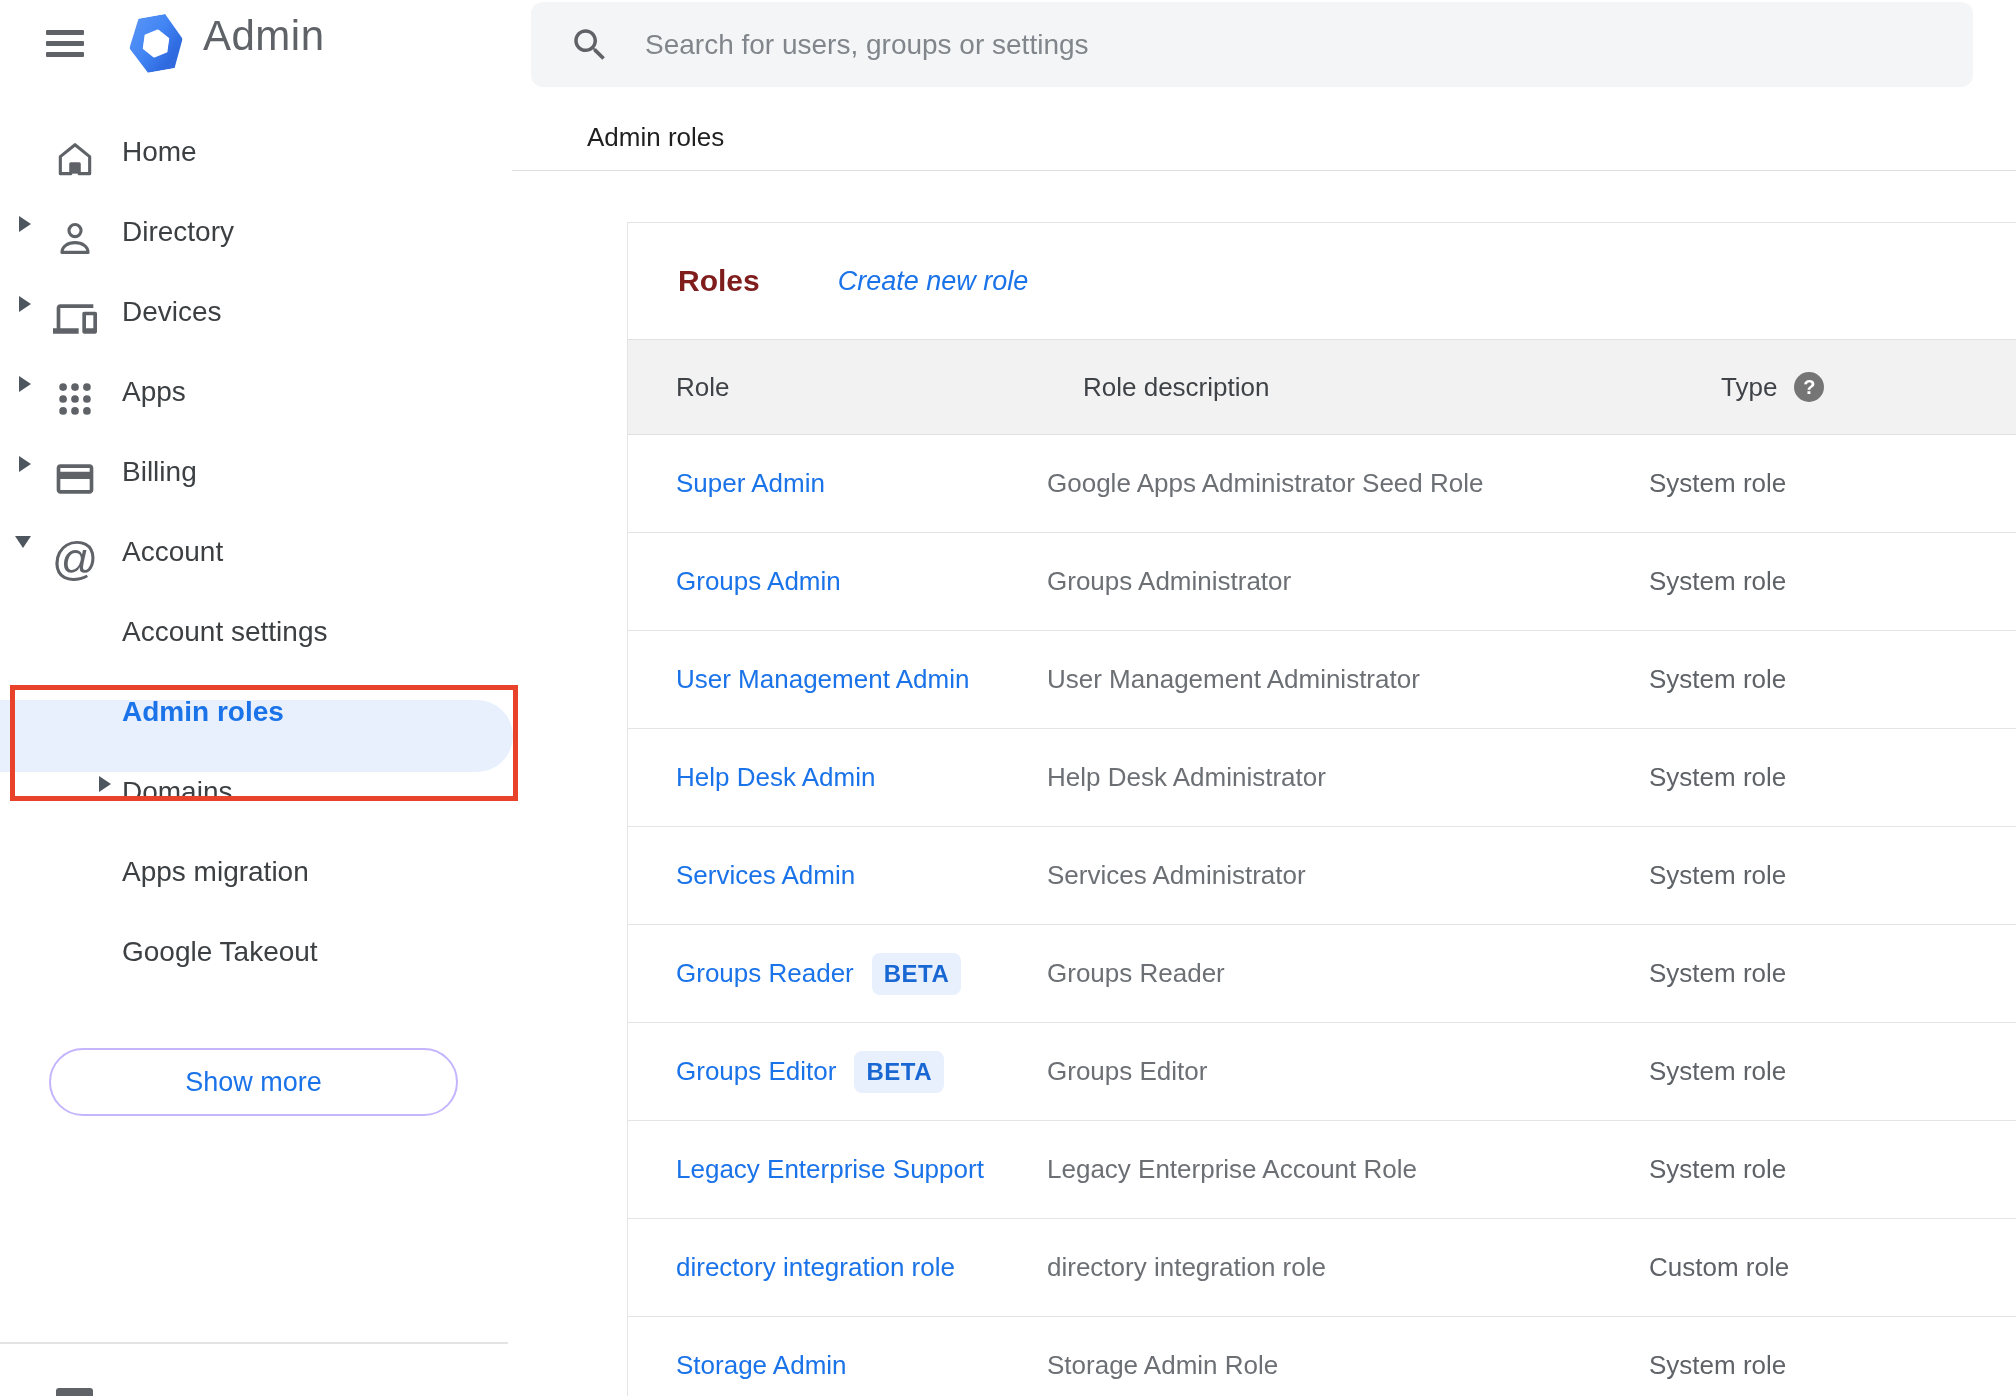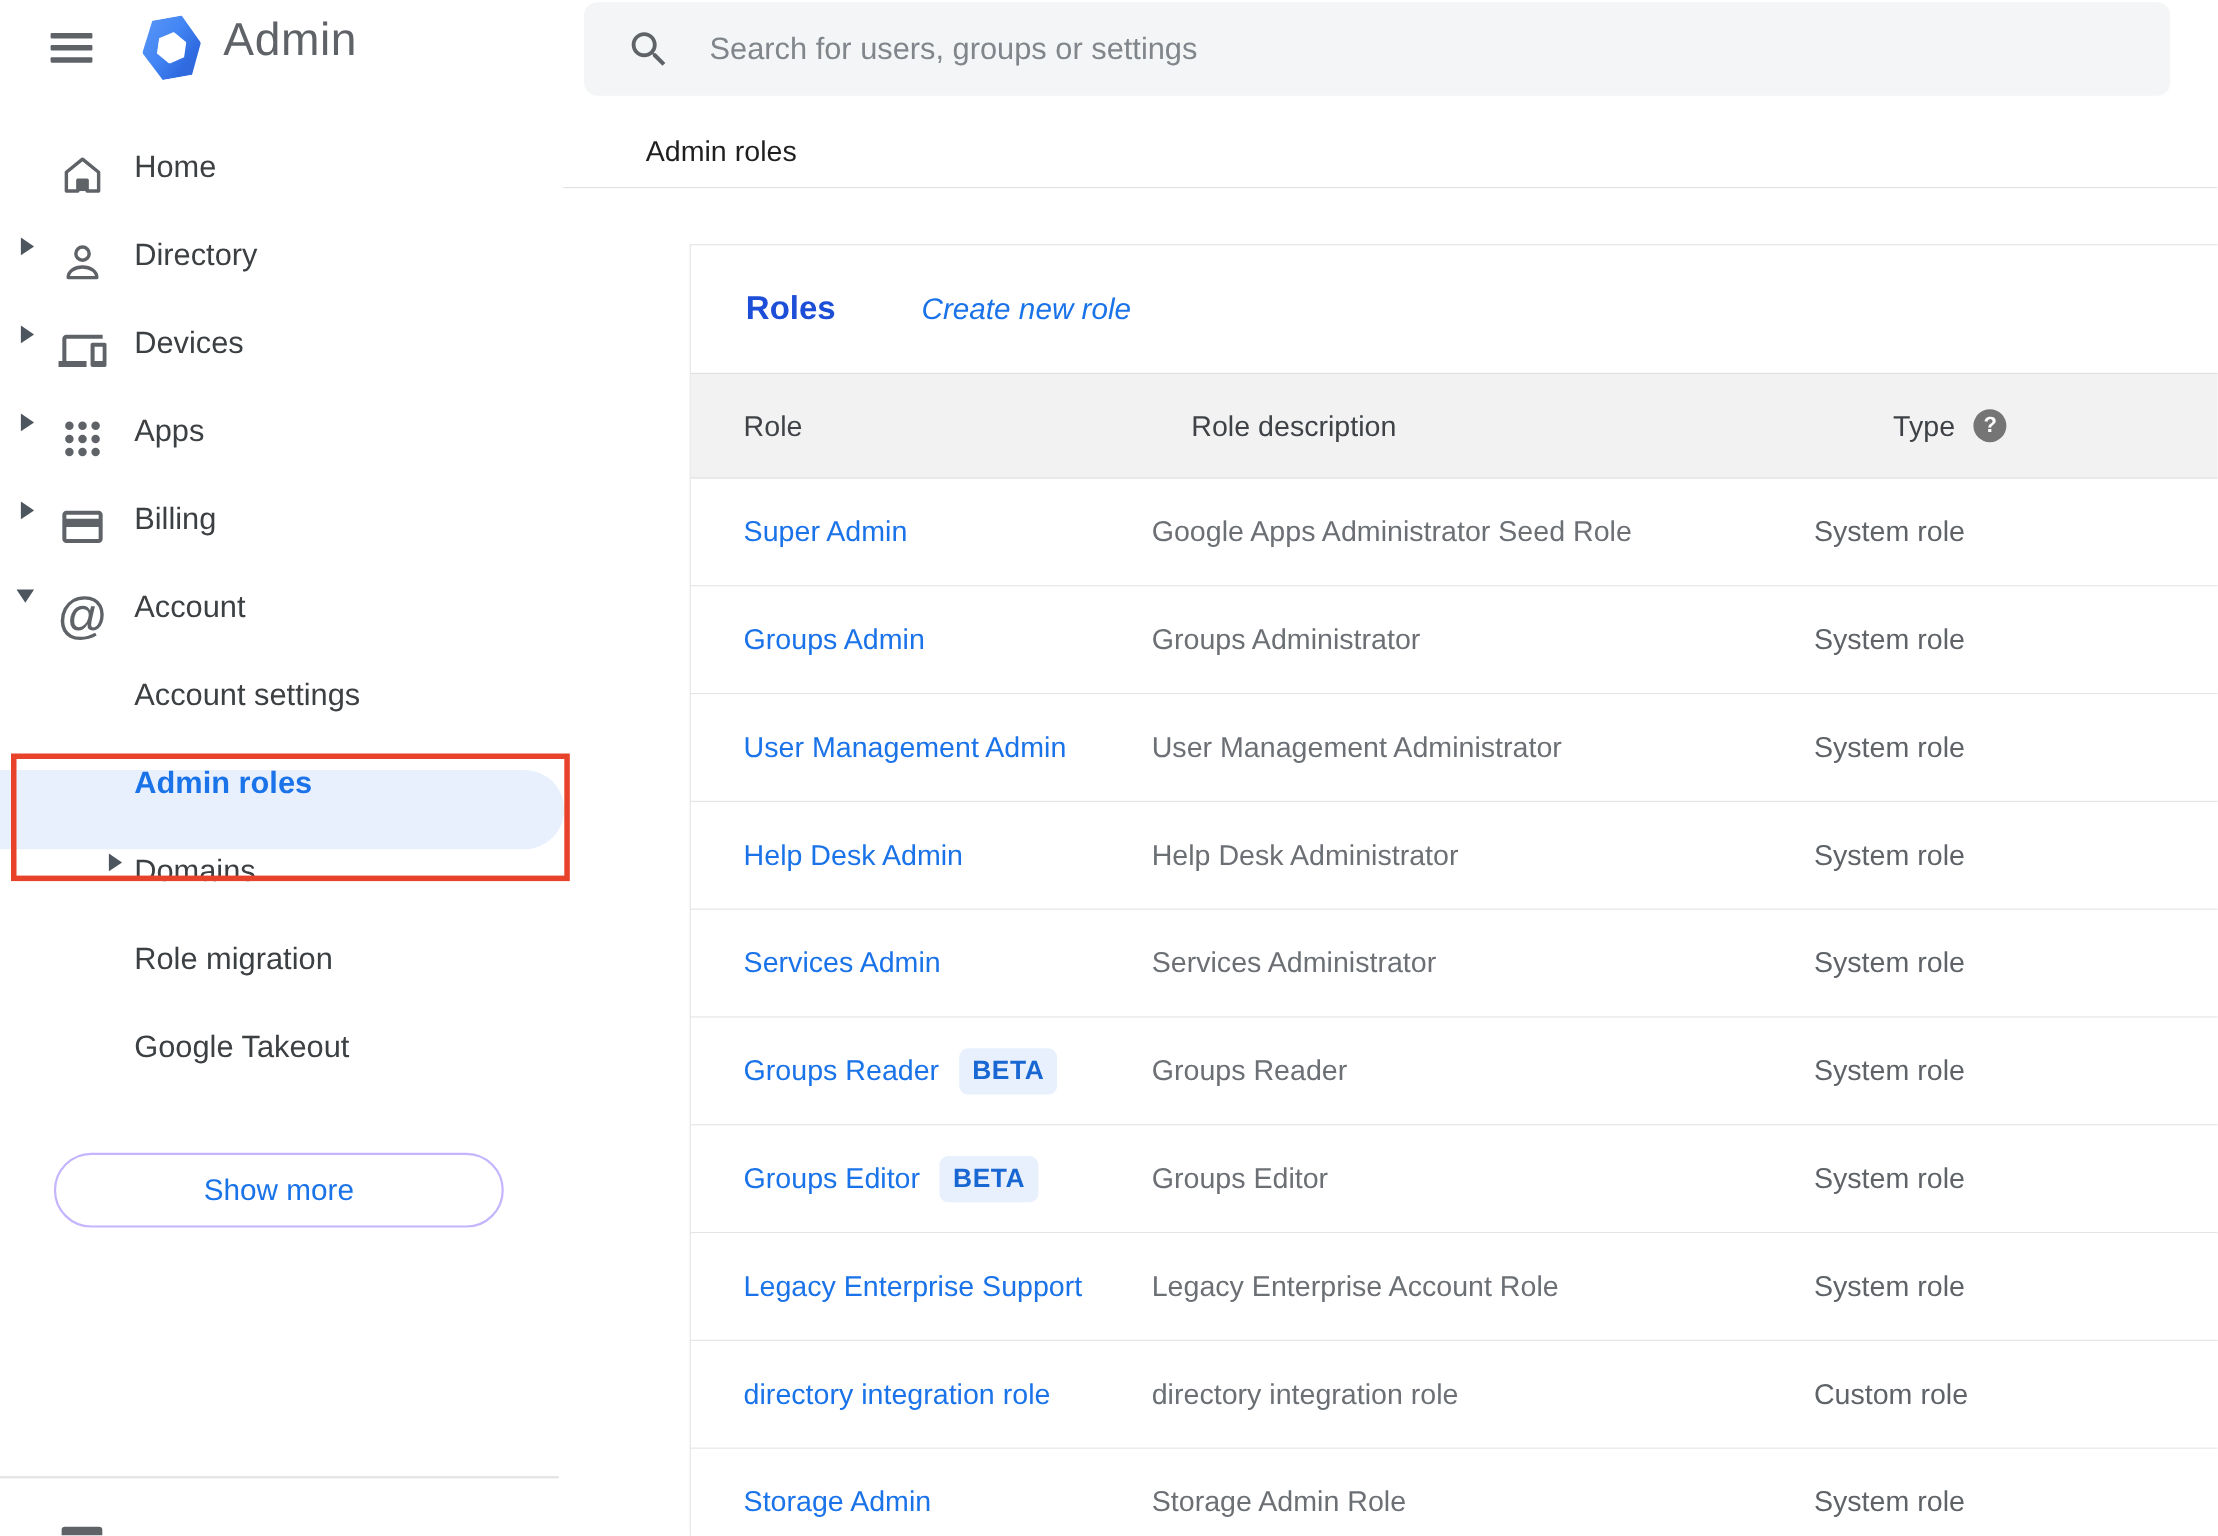--- a/index.html
+++ b/index.html
@@ -78,21 +78,21 @@
     position:absolute;left:10px;top:685px;width:508px;height:116px;box-sizing:border-box;
     border:5px solid #e8432a;z-index:5;pointer-events:none;
   }
 
   
   .card{
     position:absolute;left:627px;top:222px;width:1392px;height:1180px;box-sizing:border-box;
     background:#ffffff;border:1px solid #e4e4e4;border-right:none;border-bottom:none;
   }
   .card-head{height:116px;display:flex;align-items:center;padding-left:50px;}
-  .card-title{font-size:30px;font-weight:700;color:#1d4ed8;}
+  .card-title{font-size:30px;font-weight:700;color:#7f1d1d;}
   .create-link{margin-left:78px;font-size:27px;color:#1a73e8;cursor:pointer;font-style:italic;}
   .thead{
     height:96px;background:#f2f2f2;border-top:1px solid #e0e0e0;border-bottom:1px solid #e0e0e0;
     display:flex;align-items:center;font-size:26px;color:#3f4347;box-sizing:border-box;
   }
   .trow{
     height:98px;border-bottom:1px solid #e4e4e4;display:flex;align-items:center;
     font-size:26px;box-sizing:border-box;
   }
   .c1{flex:0 0 419px;padding-left:48px;box-sizing:border-box;display:flex;align-items:center;}
@@ -212,21 +212,21 @@
     <span class="pill"></span>
     <span class="nav-label">Admin roles</span>
   </div>
 
   <div class="nav-item">
     <span class="arrow-r arrow-sub"></span>
     <span class="nav-label">Domains</span>
   </div>
 
   <div class="nav-item">
-    <span class="nav-label">Role migration</span>
+    <span class="nav-label">Apps migration</span>
   </div>
 
   <div class="nav-item">
     <span class="nav-label">Google Takeout</span>
   </div>
 </div>
 
 <div class="show-more">
   <span>Show more</span>
 </div>

